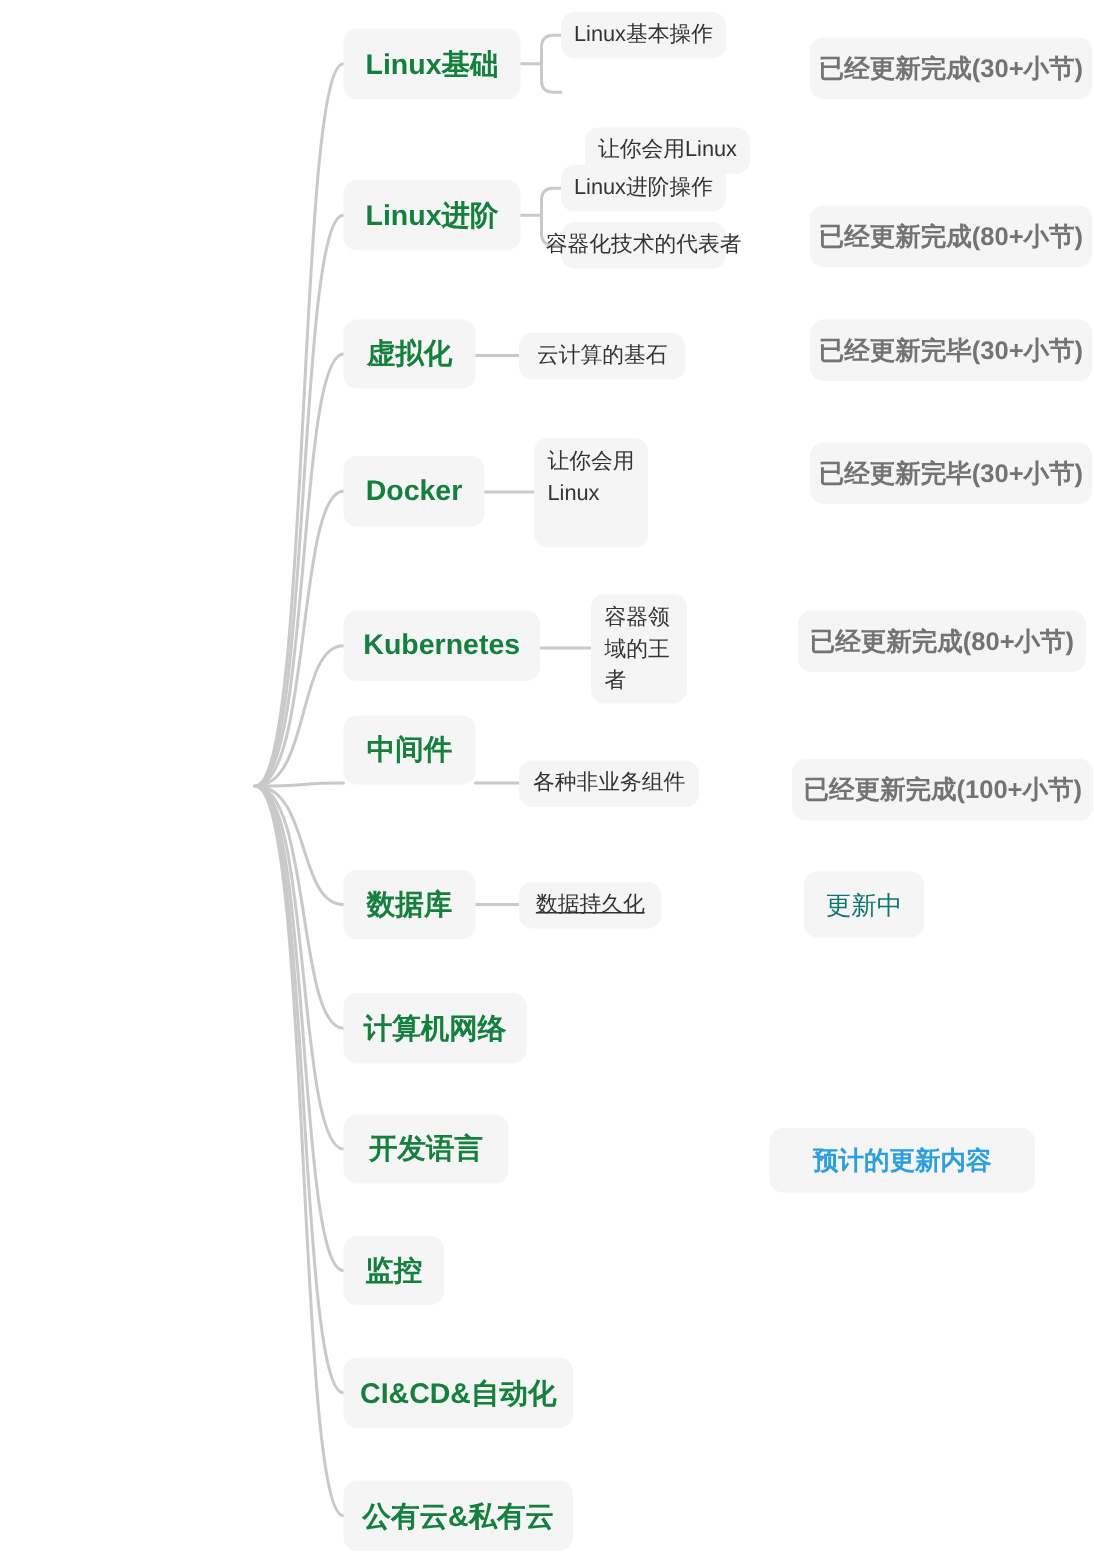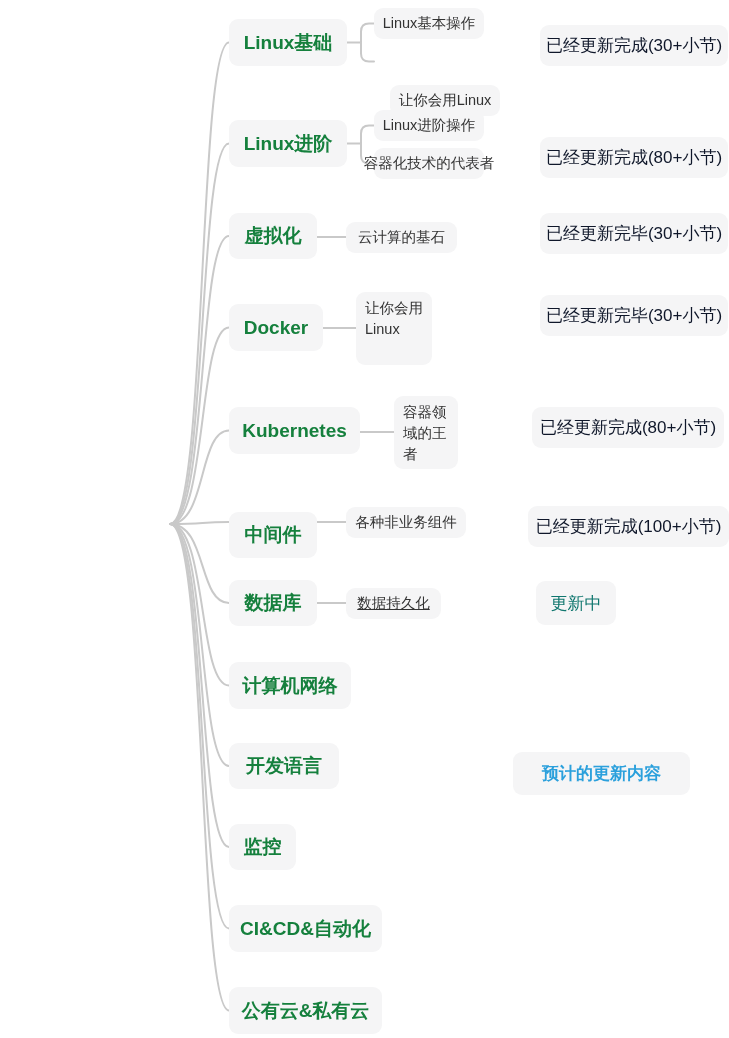--- a/index.html
+++ b/index.html
@@ -8,21 +8,21 @@
   #wires{position:absolute;left:0;top:0;width:729px;height:1038px;z-index:0;}
   .box{position:absolute;background:#f5f5f6;border-radius:9px;display:flex;
        align-items:center;justify-content:center;box-sizing:border-box;z-index:2;}
   .root{background:#2e7ceb;color:#ffffff;font-weight:700;font-size:30px;
         border-radius:11px;white-space:nowrap;letter-spacing:0.5px;}
   .topic{font-weight:700;font-size:19px;color:#15803d;white-space:nowrap;}
   .child{font-size:14.5px;color:#333333;white-space:nowrap;line-height:21px;}
   .child.multiline{white-space:normal;justify-content:flex-start;align-items:flex-start;
         text-align:left;padding:6px 9px;}
   .status{font-size:17px;white-space:nowrap;}
-  .status-red{color:#0f172a;font-weight:400;}
+  .status-red{color:#737373;font-weight:700;}
   .status-black{color:#0f766e;font-weight:400;}
   .status-blue{color:#2ba0dc;font-weight:700;}
   .watermark{position:absolute;right:16px;top:983px;z-index:3;font-size:23px;
         color:#8f8f8f;letter-spacing:1px;white-space:nowrap;
         text-shadow:2px 2px 0 rgba(255,255,255,0.95), -1px -1px 0 rgba(120,120,120,0.25);}
 </style>
 </head>
 <body>
 
 <div class="canvas">
@@ -62,21 +62,21 @@
       <div class="box status status-red" style="left: 540px; top: 137px; width: 188px; height: 41px;">已经更新完成(80+小节)</div>
       <div class="box topic" style="left: 229px; top: 213px; width: 88px; height: 46px;">虚拟化</div>
       <div class="box child" style="left: 346px; top: 222px; width: 111px; height: 31px;">云计算的基石</div>
       <div class="box status status-red" style="left: 540px; top: 213px; width: 188px; height: 41px;">已经更新完毕(30+小节)</div>
       <div class="box topic" style="left: 229px; top: 304px; width: 94px; height: 47px;">Docker</div>
       <div class="box child multiline" style="left: 356px; top: 292px; width: 76px; height: 73px;">让你会用Linux</div>
       <div class="box status status-red" style="left: 540px; top: 295px; width: 188px; height: 41px;">已经更新完毕(30+小节)</div>
       <div class="box topic" style="left: 229px; top: 407px; width: 131px; height: 47px;">Kubernetes</div>
       <div class="box child multiline" style="left: 394px; top: 396px; width: 64px; height: 73px;">容器领域的王者</div>
       <div class="box status status-red" style="left: 532px; top: 407px; width: 192px; height: 41px;">已经更新完成(80+小节)</div>
-      <div class="box topic" style="left: 229px; top: 512px; width: 88px; height: 46px;">中间件</div>
+      <div class="box topic" style="left: 229px; top: 477px; width: 88px; height: 46px;">中间件</div>
       <div class="box child" style="left: 346px; top: 507px; width: 120px; height: 31px;">各种非业务组件</div>
       <div class="box status status-red" style="left: 528px; top: 506px; width: 201px; height: 41px;">已经更新完成(100+小节)</div>
       <div class="box topic" style="left: 229px; top: 580px; width: 88px; height: 46px;">数据库</div>
       <div class="box child" style="left: 346px; top: 588px; width: 95px; height: 31px; text-decoration: underline;">数据持久化</div>
       <div class="box status status-black" style="left: 536px; top: 581px; width: 80px; height: 44px;">更新中</div>
       <div class="box topic" style="left: 229px; top: 662px; width: 122px; height: 47px;">计算机网络</div>
       <div class="box topic" style="left: 229px; top: 743px; width: 110px; height: 46px;">开发语言</div>
       <div class="box status status-blue" style="left: 513px; top: 752px; width: 177px; height: 43px;">预计的更新内容</div>
       <div class="box topic" style="left: 229px; top: 824px; width: 67px; height: 46px;">监控</div>
       <div class="box topic" style="left: 229px; top: 905px; width: 153px; height: 47px;">CI&amp;CD&amp;自动化</div>

